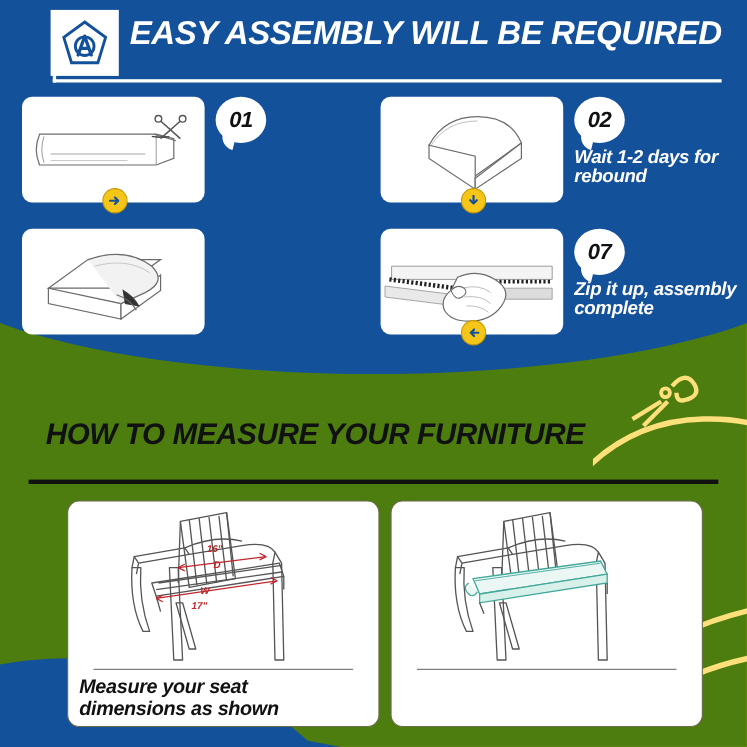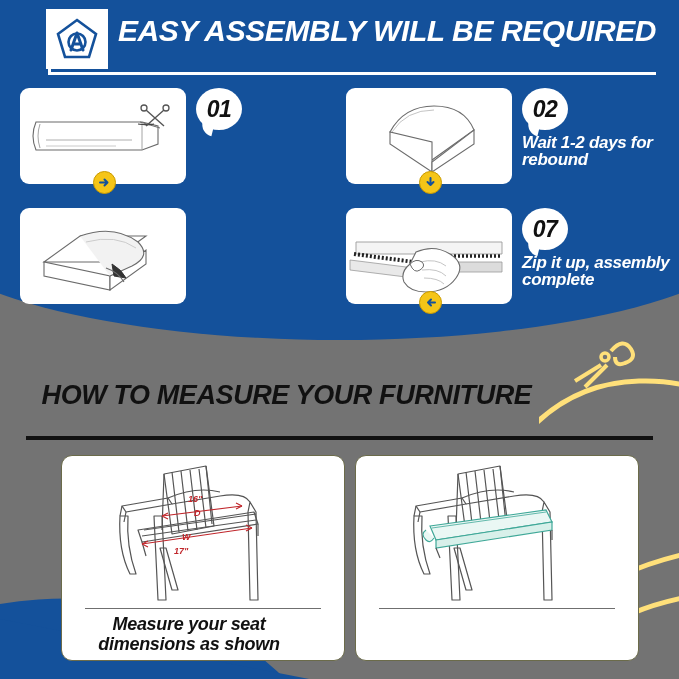--- a/index.html
+++ b/index.html
@@ -2,21 +2,21 @@
 <html><head>
 <meta charset="utf-8">
 <title>Easy Assembly Infographic</title>
 <style>
   html,body{margin:0;padding:0;}
   body{
     width:679px;height:679px;overflow:hidden;
     font-family:"Liberation Sans","DejaVu Sans",sans-serif;
     background:#FFC907;
   }
-  #poster{position:relative;width:679px;height:679px;overflow:hidden;background:#737373;}
+  #poster{position:relative;width:679px;height:679px;overflow:hidden;background:#4d7c0f;}
 
   
   .bottom-wedge{
     position:absolute;left:-230px;bottom:-250px;width:560px;height:330px;
     background:#14519B;border-radius:50%/60% 60% 0 0;
     transform:rotate(-4deg);
   }
   .bottom-wedge2{
     position:absolute;left:-20px;bottom:-6px;width:360px;height:70px;
     background:#14519B;
@@ -64,21 +64,21 @@
     background:#F5C518;border:1px solid #c99a00;
     display:flex;align-items:center;justify-content:center;
     left:50%;margin-left:-10px;bottom:-10px;
   }
   .arrow-badge svg{display:block;}
 
   .step-right{position:absolute;left:176px;top:0;width:160px;}
   .num-bubble{
     position:relative;width:46px;height:42px;background:#ffffff;
     border-radius:50%;display:flex;align-items:center;justify-content:center;
-    color:#111111;font-size:23px;font-weight:bold;font-style:italic;
+    color:#111111;font-size:20px;font-weight:bold;font-style:italic;
     letter-spacing:-0.5px;
   }
   .num-bubble:after{
     content:"";position:absolute;left:5px;bottom:-5px;
     width:12px;height:12px;background:#ffffff;
     border-radius:0 0 0 100%;transform:rotate(14deg);
   }
   .step-label{
     margin-top:4px;color:#ffffff;font-size:17px;font-weight:bold;font-style:italic;
     line-height:1.02;letter-spacing:-0.3px;max-width:165px;
@@ -100,21 +100,21 @@
   .mcard{
     position:absolute;top:455px;width:282px;height:204px;background:#ffffff;
     border:1px solid #6b6b4a;border-radius:11px;overflow:hidden;
   }
   .mcard.left{left:61px;}
   .mcard.right{left:355px;}
   .mcard .mart{position:absolute;left:0;top:4px;width:280px;height:145px;}
   .mcard .mart svg{display:block;margin:0 auto;}
   .mcard .msep{position:absolute;left:23px;top:152px;width:236px;height:1px;background:#6f6f6f;}
   .mcard .mcap{
-    position:absolute;left:11px;top:158px;width:232px;text-align:center;
+    position:absolute;left:0;top:158px;width:232px;text-align:left;
     color:#111111;font-size:18px;font-weight:bold;font-style:italic;
     line-height:1.12;letter-spacing:-0.3px;padding:0 10px;box-sizing:border-box;
   }
 </style>
 </head>
 <body>
 
 <div id="poster">
 
   <div class="bottom-wedge"></div>

